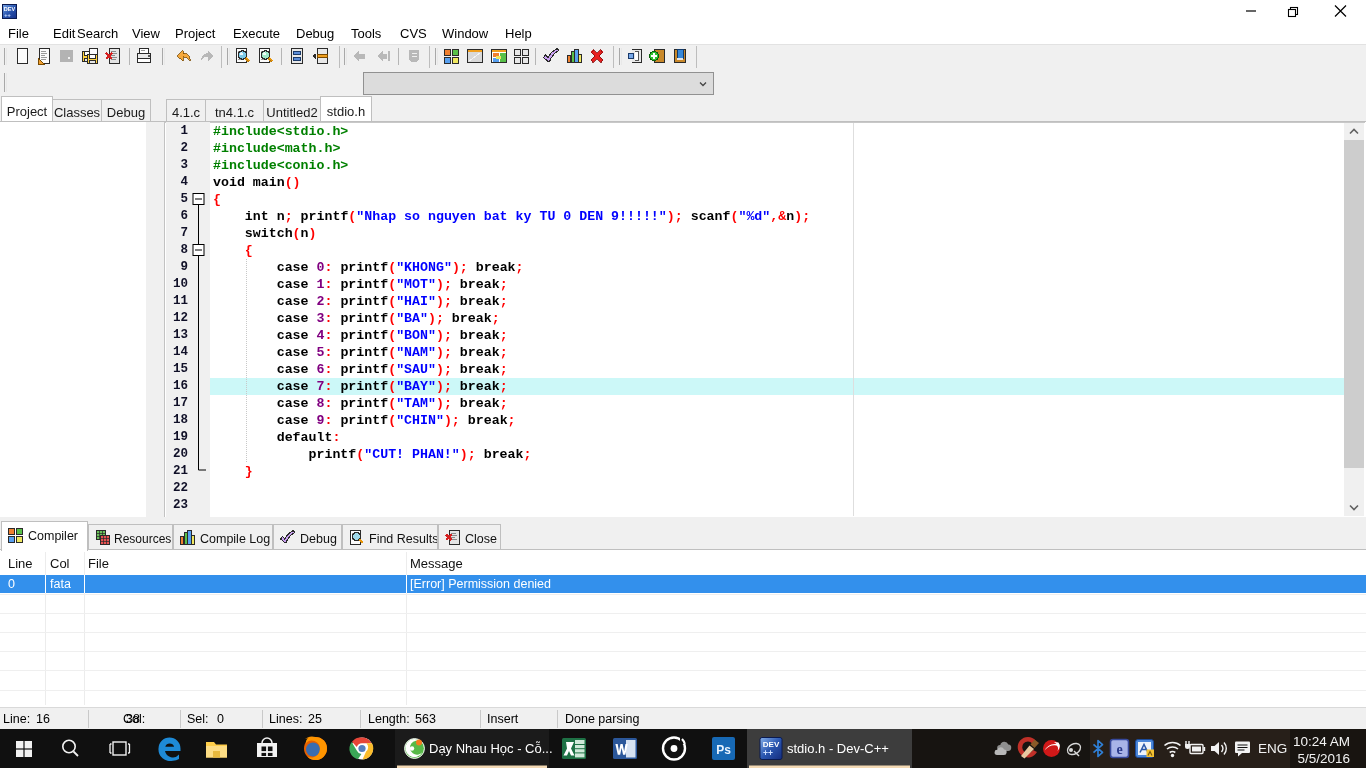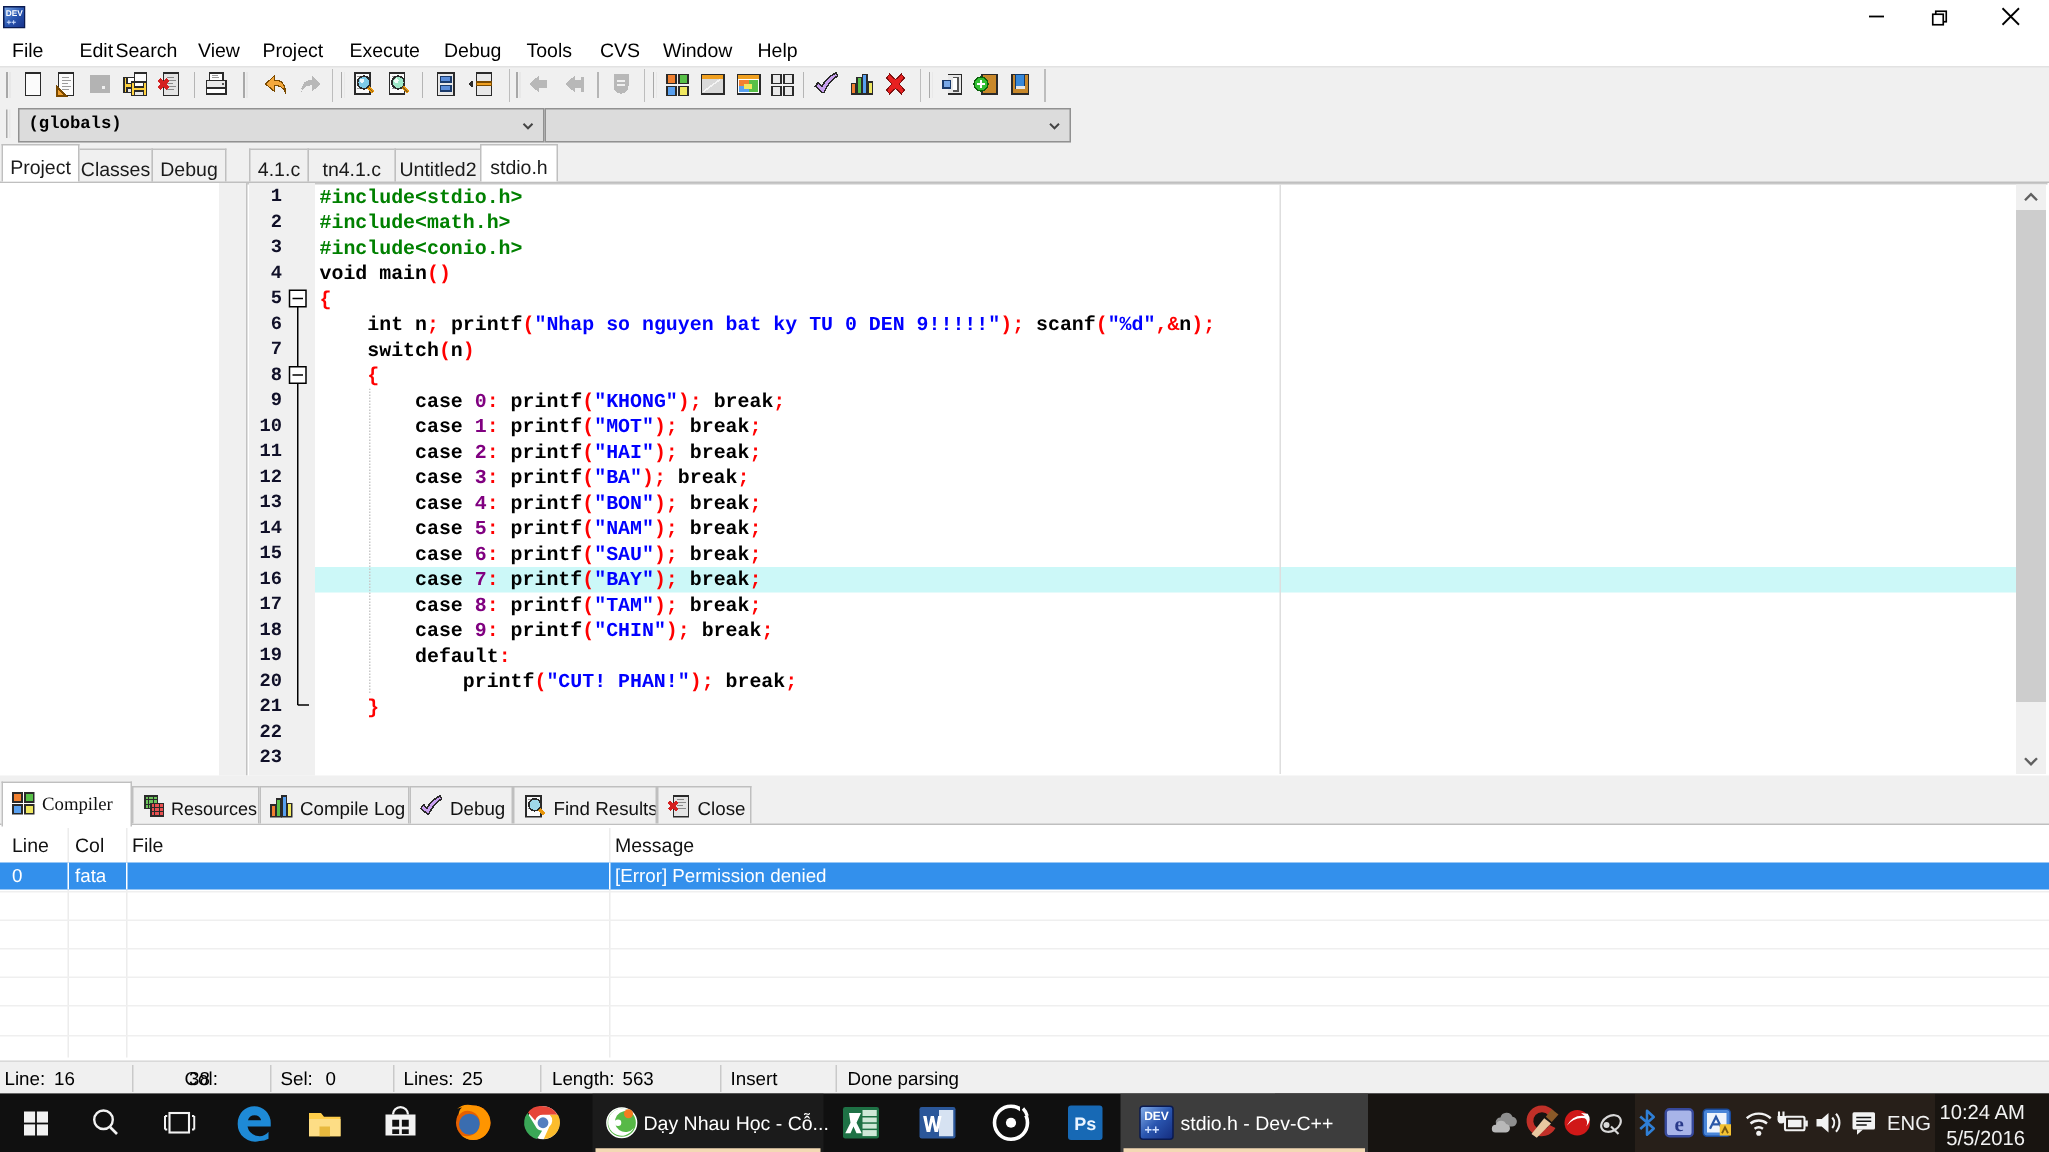--- a/index.html
+++ b/index.html
@@ -271,26 +271,20 @@
         <rect x="2.5" y="1.5" width="11" height="13" fill="#c8882a" stroke="#2a2a2a"></rect>
         <rect x="5" y="1.5" width="6" height="9" fill="#3888d8" stroke="#123a6a"></rect>
         <path d="M5 10.5 h6" stroke="#e8e8e8" stroke-width="2"></path>
       </g>
     </svg>
 
   <div class="abs" id="comborow">
       <div style="position:absolute;left:4px;top:3px;width:1px;height:19px;background:#a8a8a8;"></div>
       <div style="position:absolute;left:6px;top:3px;width:1px;height:19px;background:#e8e8e8;"></div>
     </div>
-  <div class="abs combo" style="left:12px;width:349px;">
-    <span style="position:absolute;left:6px;top:3px;font-family:'Liberation Mono',monospace;font-weight:bold;font-size:11.5px;">(globals)</span>
-    <svg class="arr" viewBox="0 0 8 8">
-        <path d="M1 2.5 L4 5.5 L7 2.5" fill="none" stroke="#444" stroke-width="1.3"></path>
-      </svg>
-  </div>
   <div class="abs combo" style="left:363px;width:349px;">
     <svg class="arr" viewBox="0 0 8 8">
         <path d="M1 2.5 L4 5.5 L7 2.5" fill="none" stroke="#444" stroke-width="1.3"></path>
       </svg>
   </div>
 
   <div class="abs" id="tabrow"></div>
   <div class="abs" id="tabline"></div>
   <div class="abs tab" style="left:52px;width:50px;">
       <span>Classes</span>
@@ -394,21 +388,21 @@
   <div class="abs" id="bottombg"></div>
   <div class="abs" id="btabline"></div>
   <div class="abs" id="btabs" style="left:0;top:517px;width:1366px;height:33px;">
       <div class="abs btab active" style="left:1px;width:87px;box-sizing:border-box;">
         <svg style="position:absolute;left:6px;top:6px;" width="15" height="15" viewBox="0 0 15 15" shape-rendering="crispEdges">
           <rect x="0.5" y="0.5" width="6" height="6" fill="#f08030" stroke="#2a2a2a"></rect>
           <rect x="8.5" y="0.5" width="6" height="6" fill="#58c048" stroke="#2a2a2a"></rect>
           <rect x="0.5" y="8.5" width="6" height="6" fill="#58a0f0" stroke="#2a2a2a"></rect>
           <rect x="8.5" y="8.5" width="6" height="6" fill="#f0e860" stroke="#2a2a2a"></rect>
         </svg>
-        <span style="position:absolute;left:26px;top:7px;font-family:Liberation Serif, serif;">Compiler</span>
+        <span style="position:absolute;left:26px;top:7px;">Compiler</span>
       </div>
       <div class="abs btab" style="left:88px;width:85px;box-sizing:border-box;">
         <svg style="position:absolute;left:6px;top:5px;" width="15" height="15" viewBox="0 0 15 15" shape-rendering="crispEdges">
           <rect x="1.5" y="0.5" width="8.5" height="8.5" fill="#6cc45c" stroke="#2a2a2a"></rect>
           <path d="M4.3 0.5 v8.5 M7.2 0.5 v8.5 M1.5 3.3 h8.5 M1.5 6.2 h8.5" stroke="#2a2a2a" stroke-width="0.7"></path>
           <rect x="5.5" y="5.5" width="8.5" height="8.5" fill="#e85050" stroke="#2a2a2a"></rect>
           <path d="M8.3 5.5 v8.5 M11.2 5.5 v8.5 M5.5 8.3 h8.5 M5.5 11.2 h8.5" stroke="#2a2a2a" stroke-width="0.7"></path>
         </svg>
         <span style="position:absolute;left:25px;top:7px;font-size:12px;">Resources</span>
       </div>

